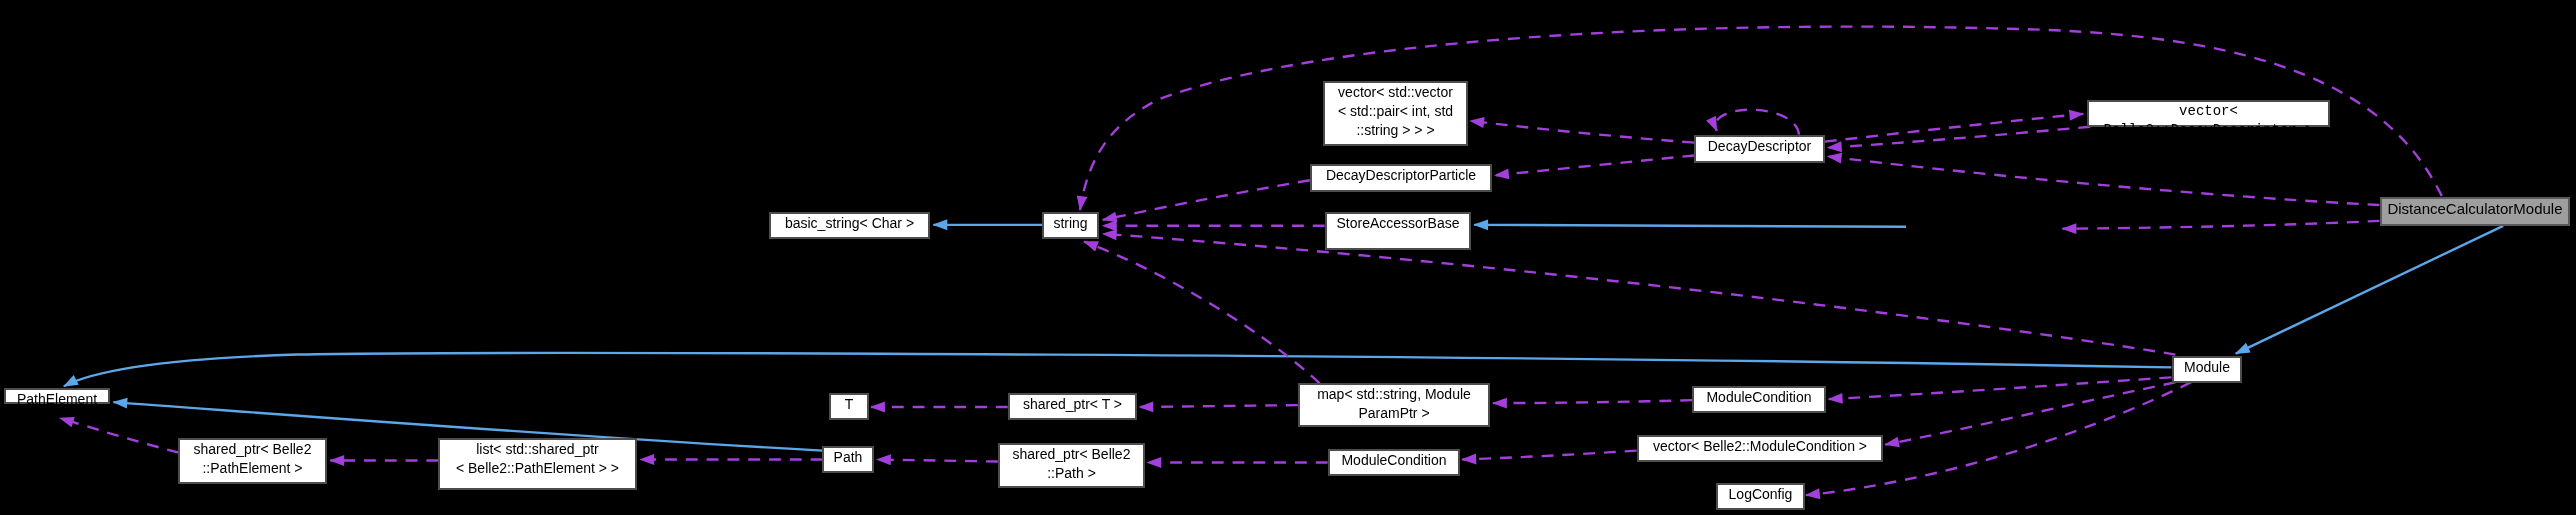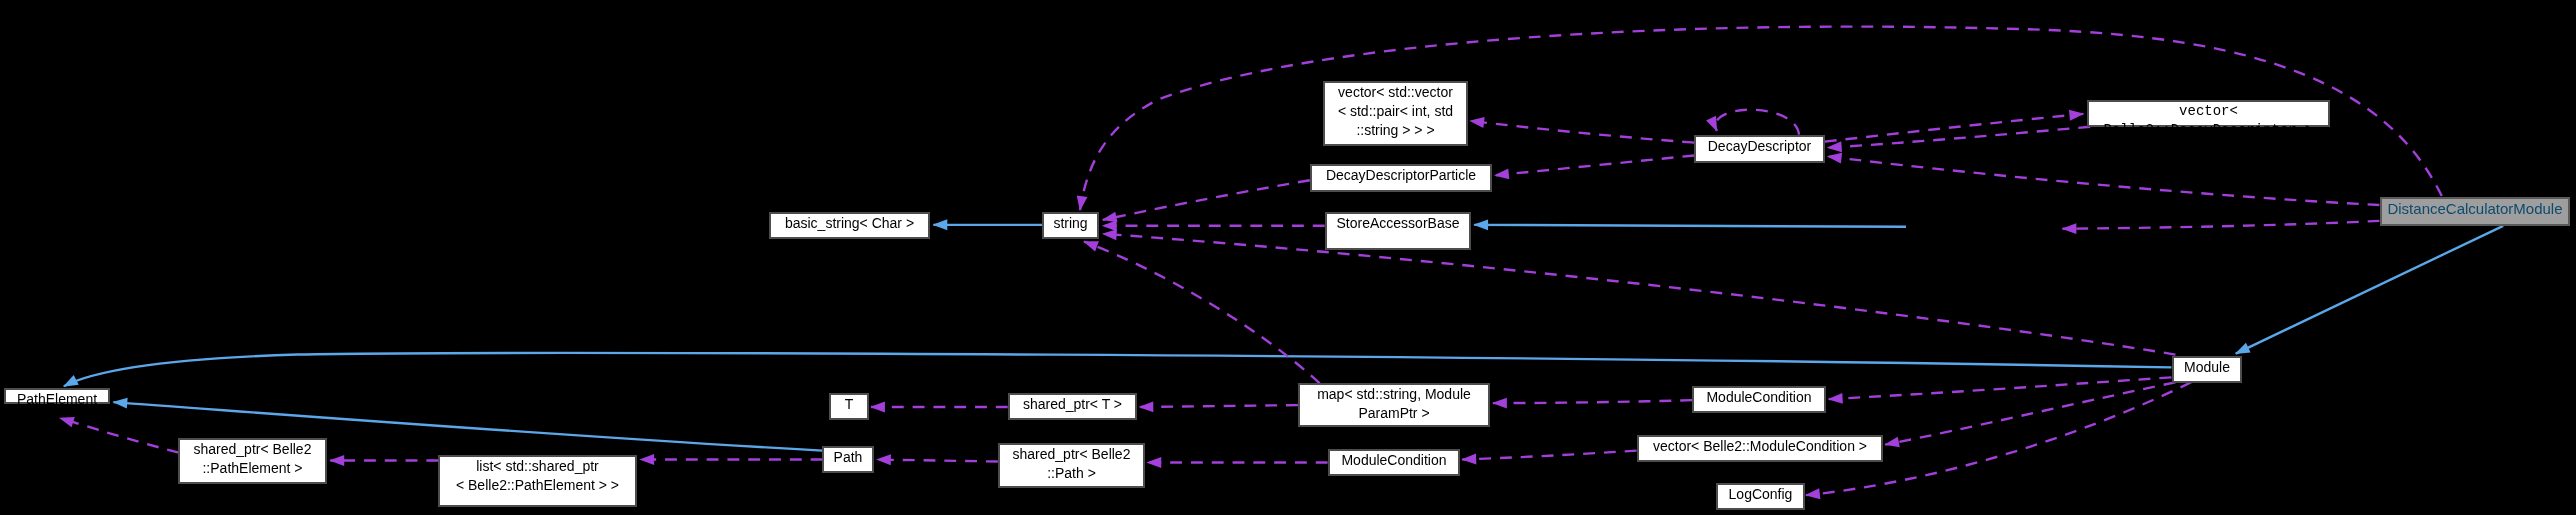--- a/index.html
+++ b/index.html
@@ -21,21 +21,21 @@
     line-height:19px;
     display:flex;align-items:flex-start;justify-content:center;
     text-align:center;
     white-space:pre-line;
     z-index:2;
     cursor:pointer;
   }
   .node.focus{
     background:#9e9e9e;
     border-color:#5a5a5a;
-    color:#0c4a6e;
+    color:#000000;
     font-size:15px;
   }
   .m-edge{stroke:#a33fdb;stroke-width:2.4;fill:none;stroke-dasharray:12 9;}
   .b-edge{stroke:#5ba7ea;stroke-width:2.4;fill:none;}
 </style>
 </head>
 <body>
 
 <div id="canvas">
 
@@ -93,21 +93,21 @@
   <div class="node focus" style="left:2380px;top:197px;width:190px;height:29px;"><span>DistanceCalculatorModule</span></div>
   <div class="node" style="left:2172px;top:356px;width:70px;height:27px;"><span>Module</span></div>
   <div class="node" style="left:4px;top:388px;width:106px;height:16px;"><span>PathElement</span></div>
   <div class="node" style="left:829px;top:393px;width:40px;height:27px;"><span>T</span></div>
   <div class="node" style="left:1008px;top:393px;width:129px;height:27px;"><span>shared_ptr&lt; T &gt;</span></div>
   <div class="node" style="left:1298px;top:383px;width:192px;height:44px;"><span>map&lt; std::string, Module
 ParamPtr &gt;</span></div>
   <div class="node" style="left:1692px;top:386px;width:134px;height:27px;"><span>ModuleCondition</span></div>
   <div class="node" style="left:178px;top:438px;width:149px;height:46px;"><span>shared_ptr&lt; Belle2
 ::PathElement &gt;</span></div>
-  <div class="node" style="left:438px;top:438px;width:199px;height:52px;margin-top:17px;"><span>list&lt; std::shared_ptr
+  <div class="node" style="left:438px;top:438px;width:199px;height:52px;"><span>list&lt; std::shared_ptr
 &lt; Belle2::PathElement &gt; &gt;</span></div>
   <div class="node" style="left:822px;top:446px;width:52px;height:27px;"><span>Path</span></div>
   <div class="node" style="left:998px;top:443px;width:147px;height:45px;"><span>shared_ptr&lt; Belle2
 ::Path &gt;</span></div>
   <div class="node" style="left:1328px;top:449px;width:132px;height:27px;"><span>ModuleCondition</span></div>
   <div class="node" style="left:1637px;top:435px;width:246px;height:27px;"><span>vector&lt; Belle2::ModuleCondition &gt;</span></div>
   <div class="node" style="left:1716px;top:483px;width:89px;height:27px;"><span>LogConfig</span></div>
 
 </div>
 

